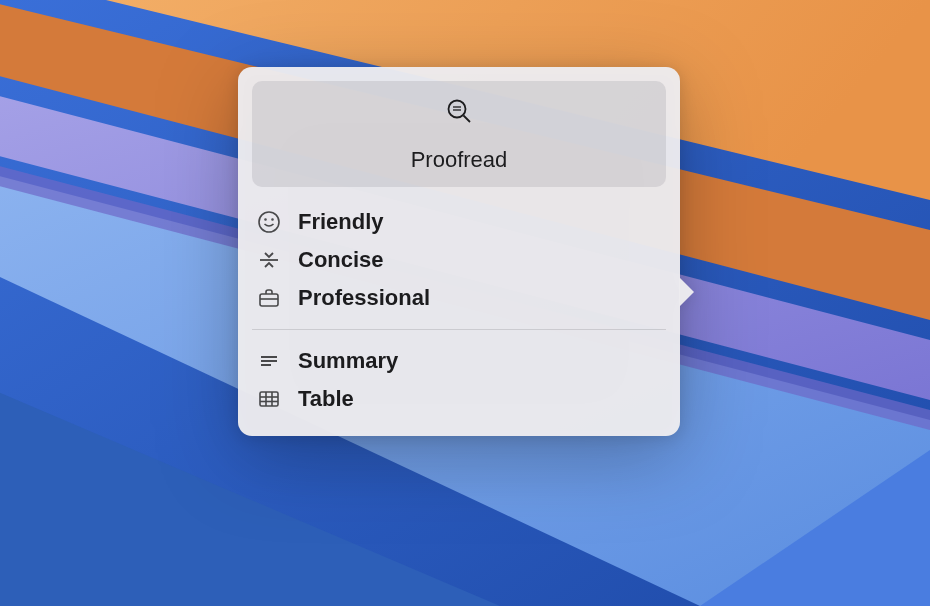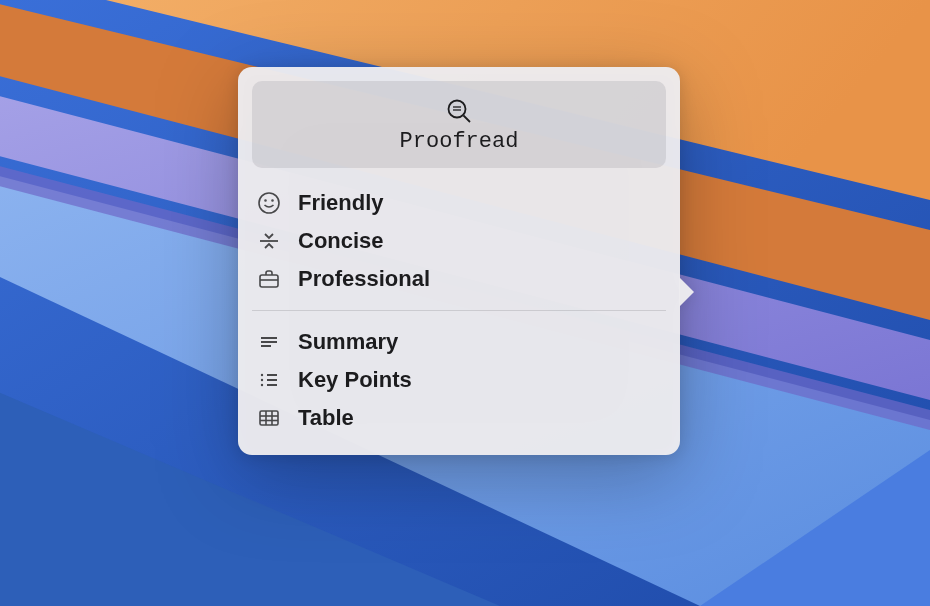--- a/index.html
+++ b/index.html
@@ -64,22 +64,21 @@
     .big-button {
       flex: 1;
       background: rgba(195, 193, 198, 0.55);
       border-radius: 10px;
       display: flex;
       flex-direction: column;
       align-items: center;
       justify-content: center;
       padding: 16px 10px 14px;
       cursor: pointer;
-      gap: 4px;
-      font-family: Liberation Mono, monospace;
+      gap: 22px;
     }
     
     .big-button-icon {
       width: 28px;
       height: 28px;
       display: flex;
       align-items: center;
       justify-content: center;
       color: #1c1c1e;
     }
@@ -221,33 +220,20 @@
         <div class="menu-icon">
           <svg width="24" height="24" viewBox="0 0 24 24" fill="none" stroke="currentColor" stroke-width="2">
             <line x1="4" y1="8" x2="20" y2="8"></line>
             <line x1="4" y1="12" x2="20" y2="12"></line>
             <line x1="4" y1="16" x2="14" y2="16"></line>
           </svg>
         </div>
         <div class="menu-label">Summary</div>
       </div>
 
-      <div class="menu-item">
-        <div class="menu-icon">
-          <svg width="24" height="24" viewBox="0 0 24 24" fill="none" stroke="currentColor" stroke-width="2">
-            <circle cx="5" cy="7" r="1.2" fill="currentColor" stroke="none"></circle>
-            <circle cx="5" cy="12" r="1.2" fill="currentColor" stroke="none"></circle>
-            <circle cx="5" cy="17" r="1.2" fill="currentColor" stroke="none"></circle>
-            <line x1="10" y1="7" x2="20" y2="7"></line>
-            <line x1="10" y1="12" x2="20" y2="12"></line>
-            <line x1="10" y1="17" x2="20" y2="17"></line>
-          </svg>
-        </div>
-        <div class="menu-label">Key Points</div>
-      </div>
 
 
       <div class="menu-item">
         <div class="menu-icon">
           <svg width="24" height="24" viewBox="0 0 24 24" fill="none" stroke="currentColor" stroke-width="1.6">
             <rect x="3" y="5" width="18" height="14" rx="1.5"></rect>
             <line x1="3" y1="10" x2="21" y2="10"></line>
             <line x1="3" y1="14.5" x2="21" y2="14.5"></line>
             <line x1="9" y1="5" x2="9" y2="19"></line>
             <line x1="15" y1="5" x2="15" y2="19"></line>

